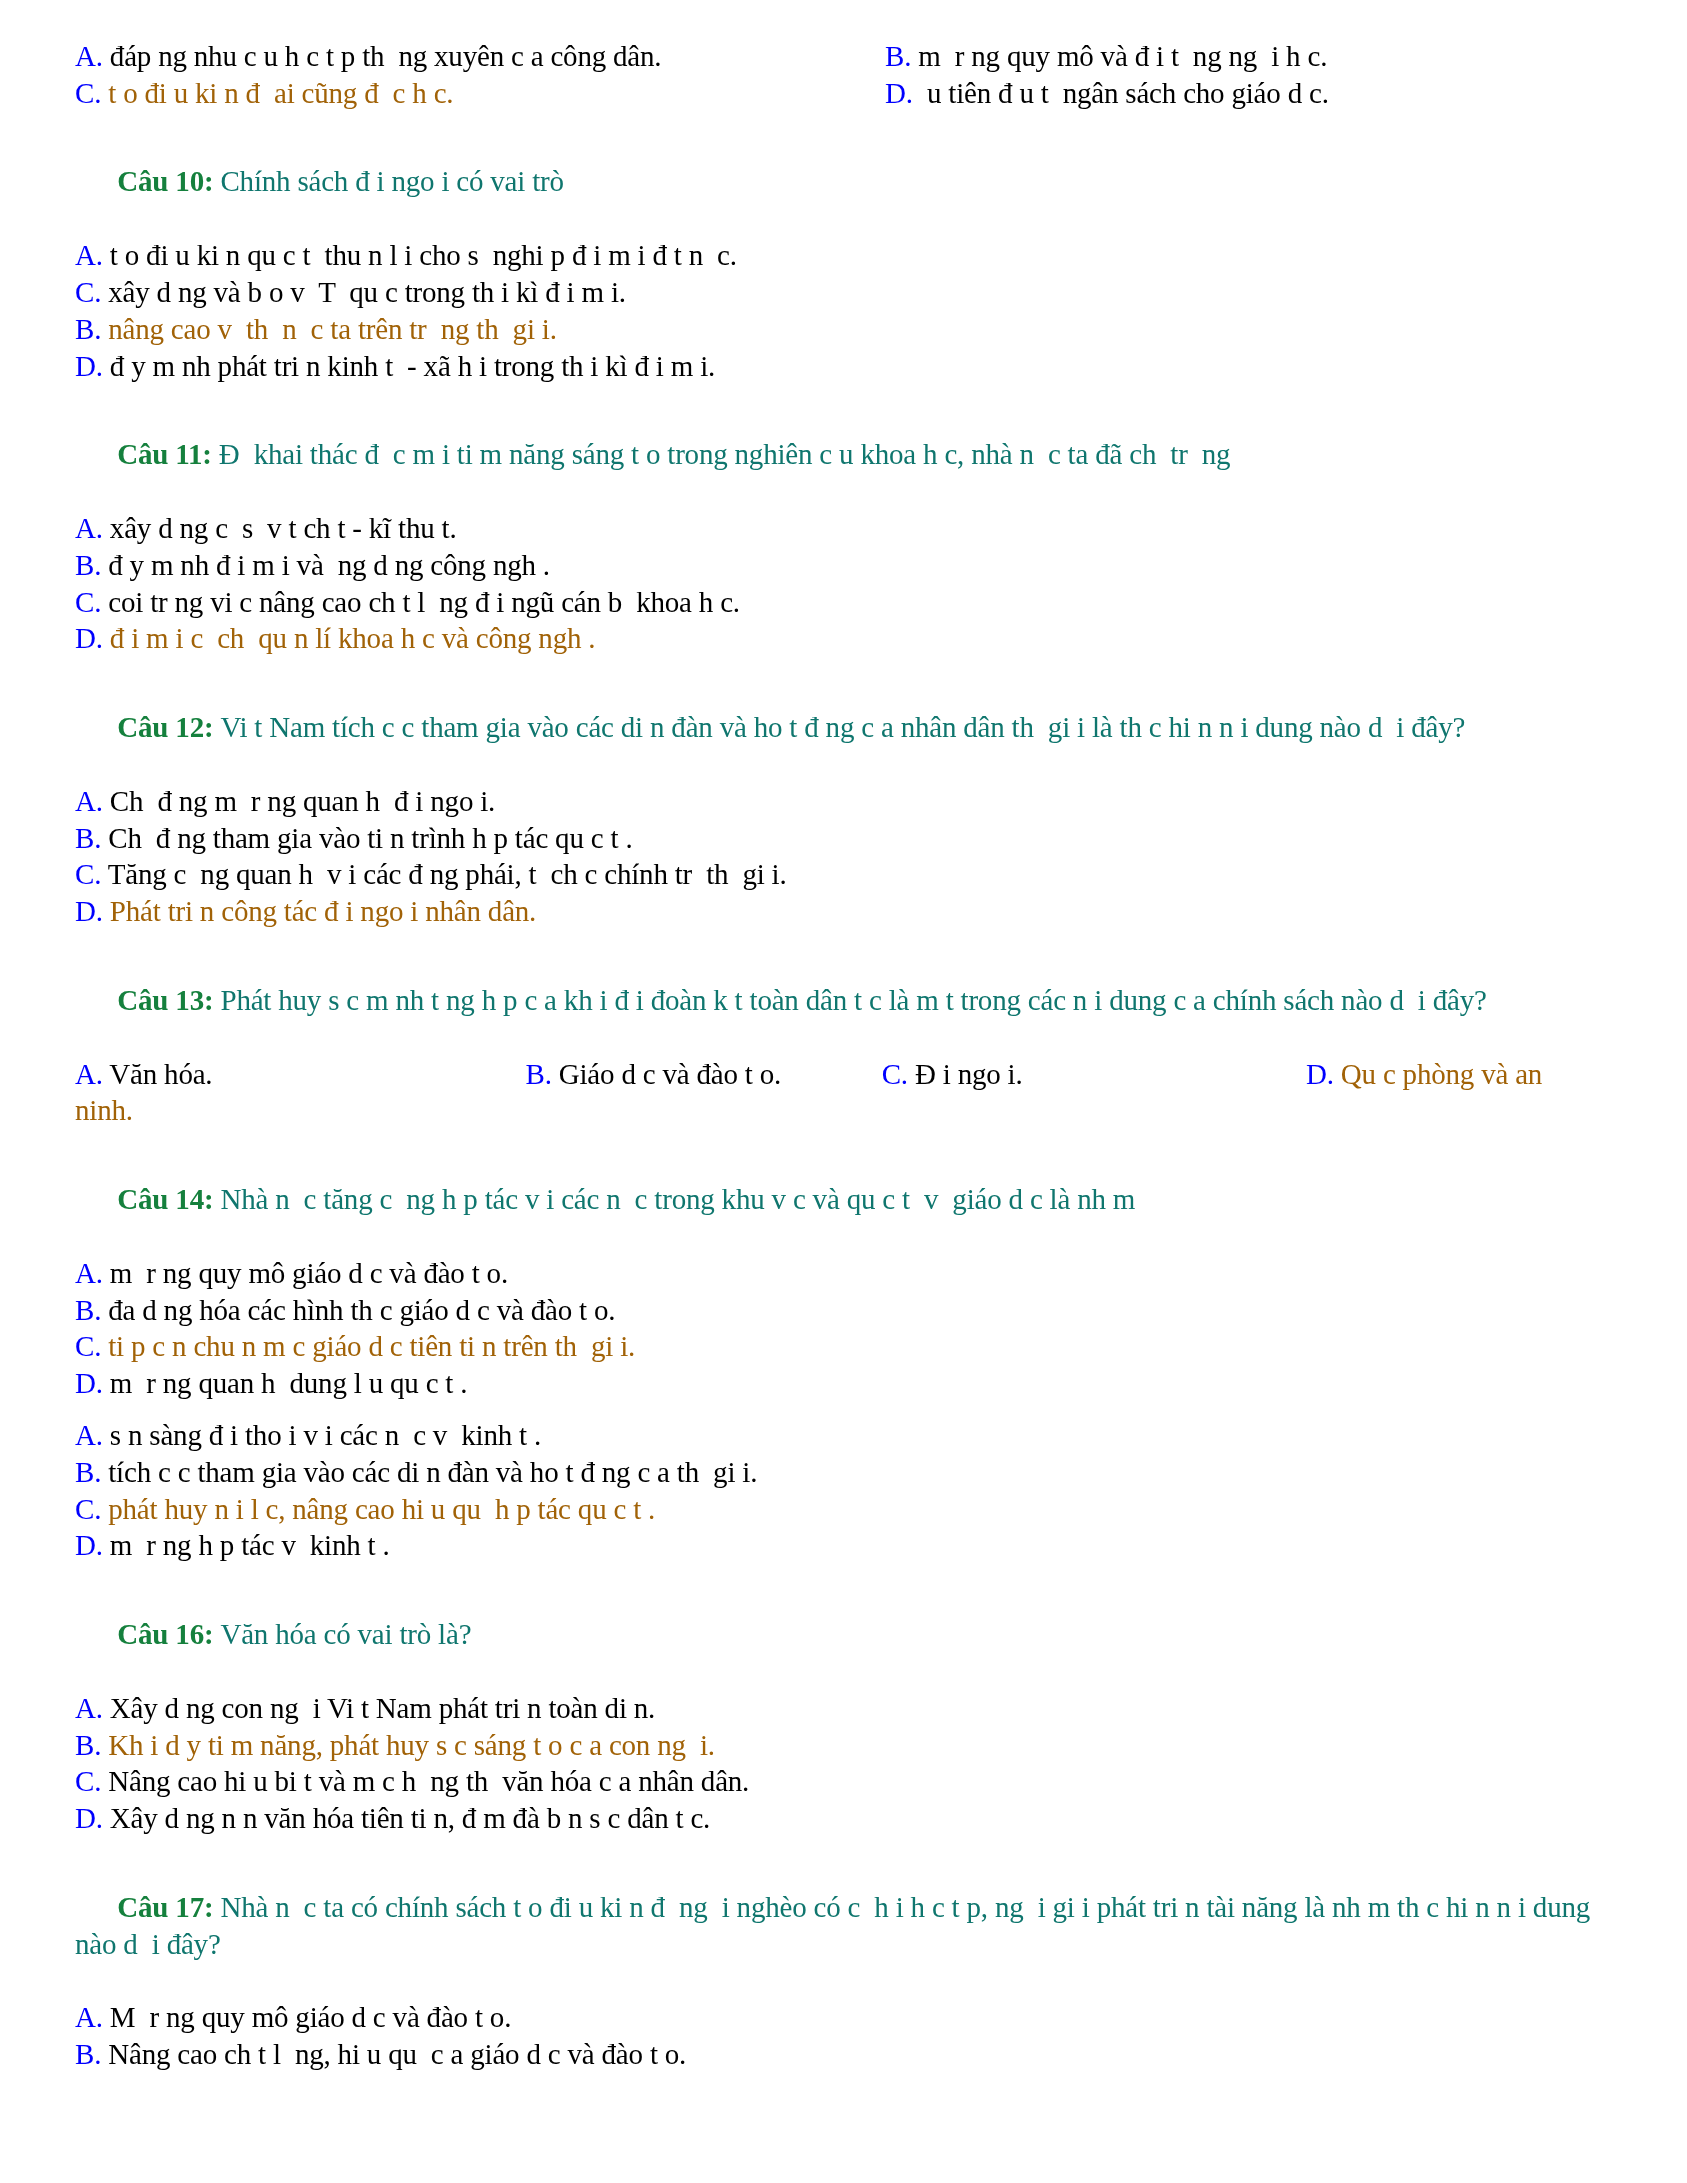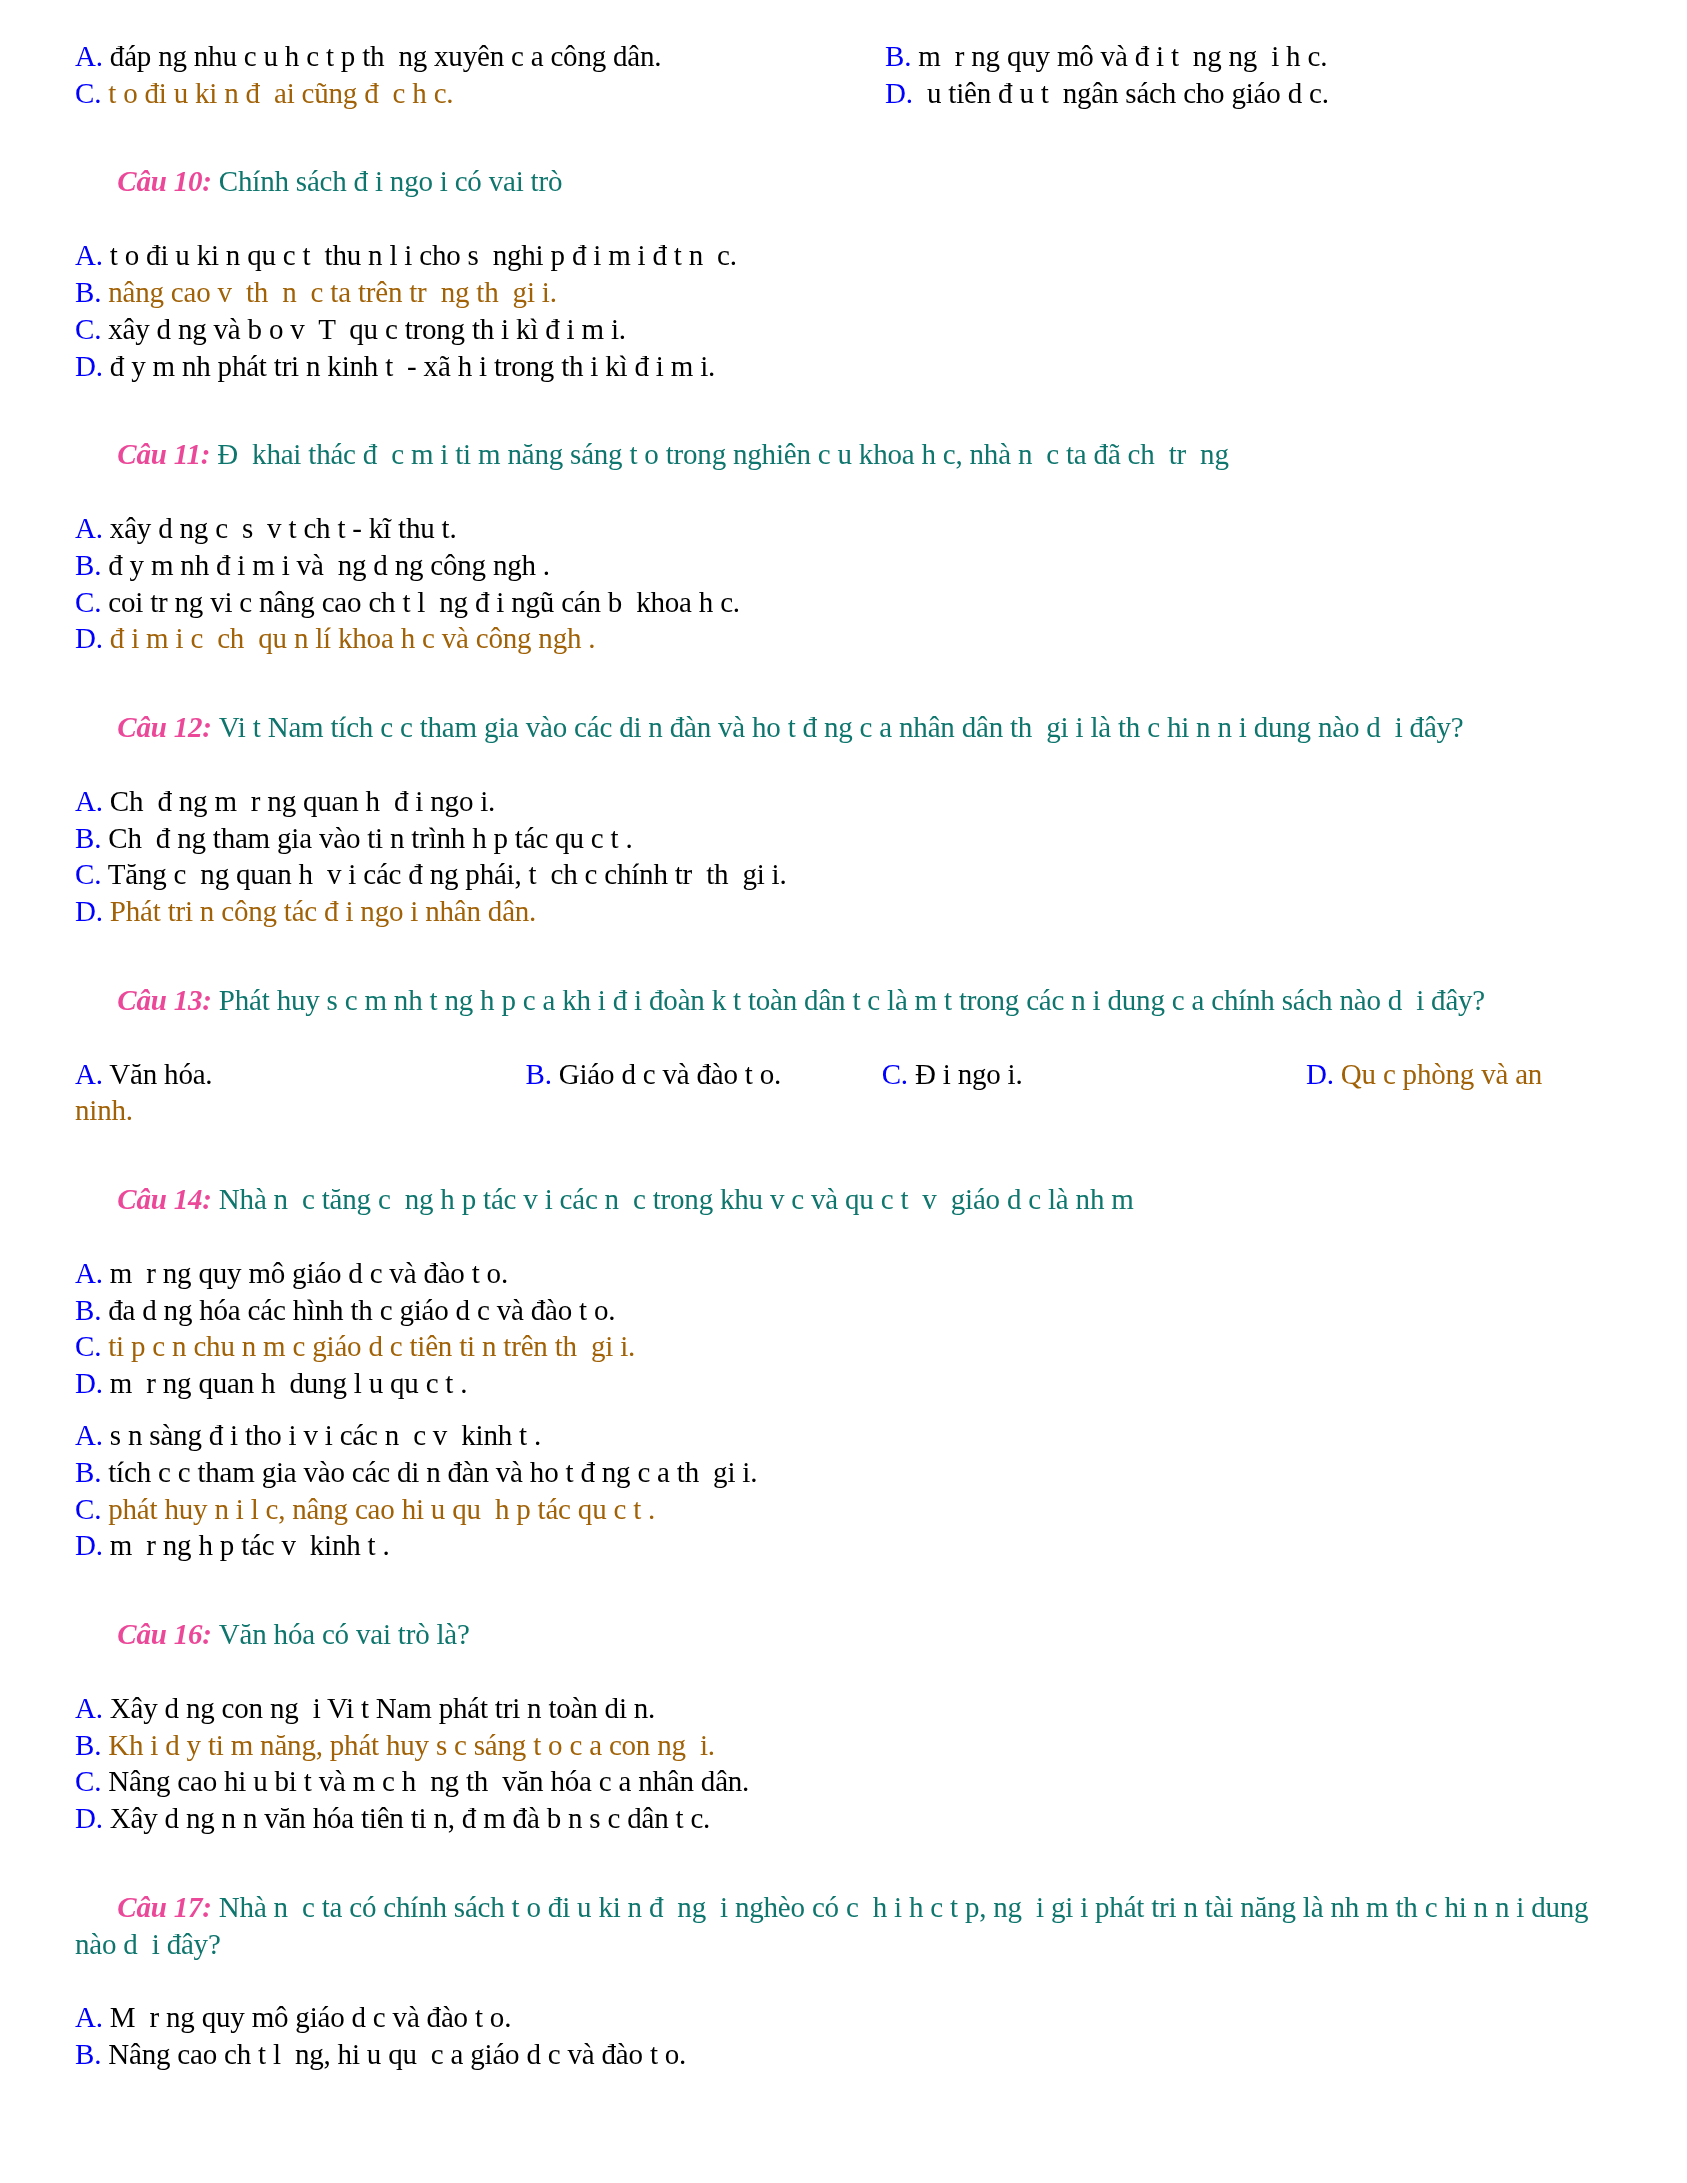--- a/index.html
+++ b/index.html
@@ -13,21 +13,21 @@
     font-size: 29px;
     line-height: 1.27;
     color: #000000;
     padding: 38px 66px 0 75px;
     letter-spacing: -0.2px;
     overflow: hidden;
   }
   .q-block { margin-top: 15px; }
   .q-block:first-child { margin-top: 0; }
   .q-head { white-space: pre-wrap; }
-  .q-label { color: #ec4899; font-weight: bold; font-style: italic; }
+  .q-label { color: #15803d; font-weight: bold; }
   .q-stem { color: #0f766e; }
   .opt { white-space: pre-wrap; }
   .opt-letter { color: #0000ff; }
   .opt-text { color: #000000; }
   .red { color: #a16207; }
   .opts-two-col { display: grid; grid-template-columns: 52.4% 47.6%; }
   .opts-inline  { display: grid; grid-template-columns: 28.3% 22.2% 26.6% 22.9%; gap: 13px; }
   .opt-cont { white-space: pre-wrap; }
 </style>
 </head>
@@ -44,22 +44,22 @@
           <div class="opt"><span class="opt-letter">D. </span><span class="opt-text"> u tiên đ u t  ngân sách cho giáo d c.</span></div>
         </div>
   </div>
 
   <div class="q-block">
     <div class="q-head">
       <span class="q-label">Câu 10: </span><span class="q-stem">Chính sách đ i ngo i có vai trò</span>
     </div>
     <div class="q-options opts-block">
           <div class="opt"><span class="opt-letter">A. </span><span class="opt-text">t o đi u ki n qu c t  thu n l i cho s  nghi p đ i m i đ t n  c.</span></div>
+          <div class="opt"><span class="opt-letter">C. </span><span class="opt-text">xây d ng và b o v  T  qu c trong th i kì đ i m i.</span></div>
           <div class="opt"><span class="opt-letter">B. </span><span class="opt-text red">nâng cao v  th  n  c ta trên tr  ng th  gi i.</span></div>
-          <div class="opt"><span class="opt-letter">C. </span><span class="opt-text">xây d ng và b o v  T  qu c trong th i kì đ i m i.</span></div>
           <div class="opt"><span class="opt-letter">D. </span><span class="opt-text">đ y m nh phát tri n kinh t  - xã h i trong th i kì đ i m i.</span></div>
         </div>
   </div>
 
   <div class="q-block">
     <div class="q-head">
       <span class="q-label">Câu 11: </span><span class="q-stem">Đ  khai thác đ  c m i ti m năng sáng t o trong nghiên c u khoa h c, nhà n  c ta đã ch  tr  ng</span>
     </div>
     <div class="q-options opts-block">
           <div class="opt"><span class="opt-letter">A. </span><span class="opt-text">xây d ng c  s  v t ch t - kĩ thu t.</span></div>

